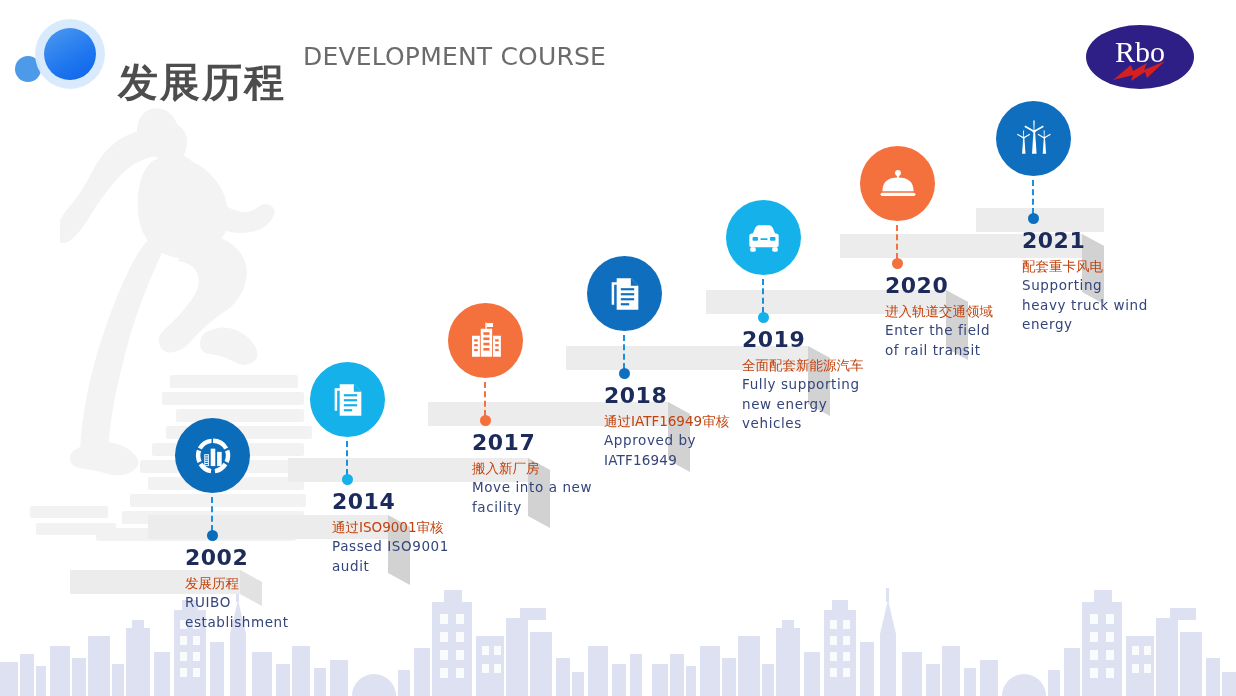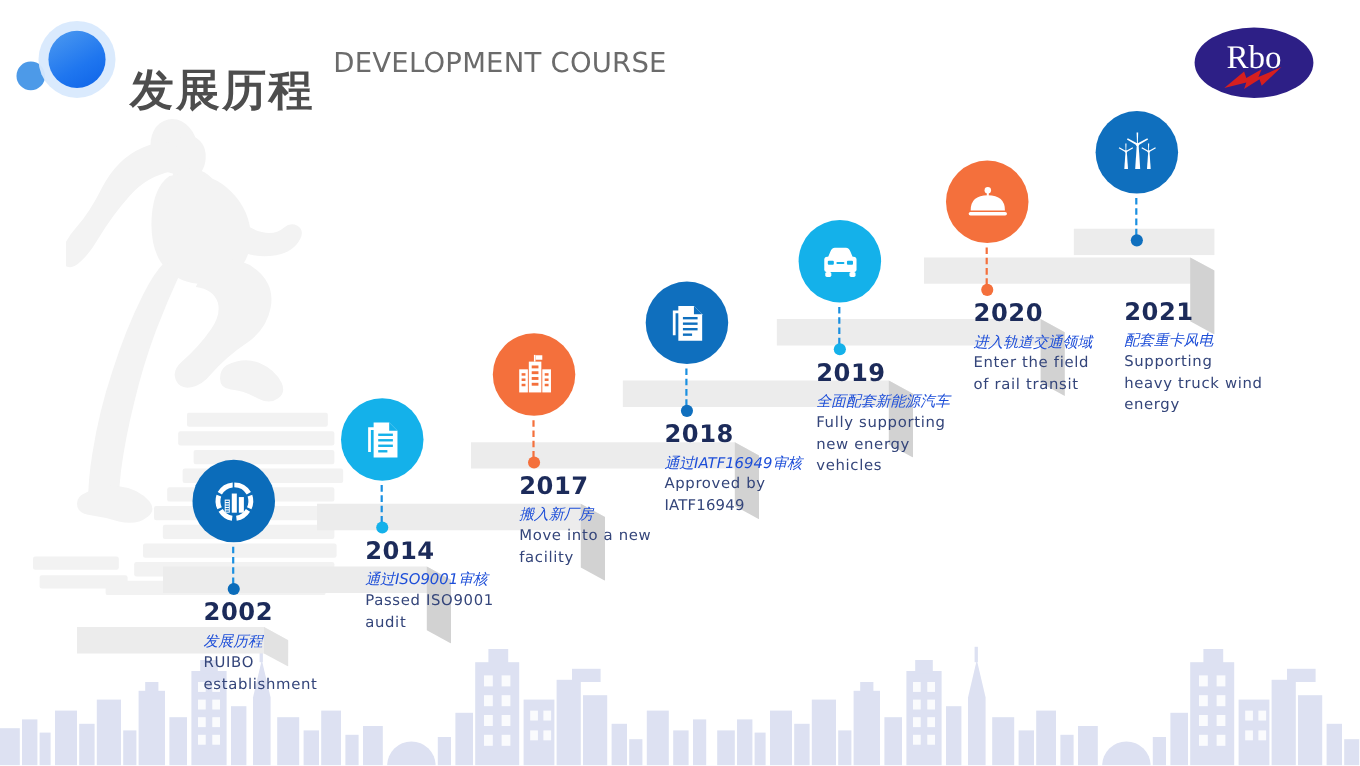--- a/index.html
+++ b/index.html
@@ -56,23 +56,22 @@
   }
   .ms .dot{
     position:absolute;width:11px;height:11px;border-radius:50%;
   }
   .ms .txt{position:absolute;white-space:nowrap;}
   .ms .year{
     font-size:22px;font-weight:bold;color:#1c2b5a;letter-spacing:.5px;
     line-height:1.05;font-family:"DejaVu Sans","Liberation Sans",sans-serif;
   }
   .ms .cn{
-    font-size:13.5px;color:#1d4ed8;line-height:1.5;margin-top:4px;
+    font-size:13.5px;color:#c2410c;line-height:1.5;margin-top:4px;
     font-family:"DejaVu Sans","Liberation Sans",sans-serif;
-    font-style:italic;
   }
   .ms .en{
     font-size:13.5px;color:#34457a;line-height:1.45;letter-spacing:.6px;
     font-family:"DejaVu Sans","Liberation Sans",sans-serif;
   }
   .ms .en.tight{letter-spacing:.2px;}
 </style>
 </head>
 <body>
 
@@ -445,21 +444,21 @@
           <path d="M34.7 23 h1.3 l1.2 17 h-3.7 Z"></path>
           <path d="M34.8 22.3 l-.3 -7.6 l1.2 0 l-.3 7.6 Z"></path>
           <path d="M34.5 23.2 l-6.5 -3.9 l.6 -1 l6.6 3.7 Z"></path>
           <path d="M35.8 23.2 l6.5 -3.9 l-.6 -1 l-6.6 3.7 Z"></path>
           <circle cx="35.2" cy="22.6" r="1.2"></circle>
         </g>
       </svg>
     </div>
     <div class="stem" style="left:36px;top:79px;height:34px;"></div>
     <div class="dot" style="left:32px;top:112px;background:#0f6fbe;"></div>
-    <div class="txt" style="left:26px;top:128px;margin-top:44px;">
+    <div class="txt" style="left:26px;top:128px;">
       <div class="year">2021</div>
       <div class="cn">配套重卡风电</div>
       <div class="en">Supporting</div>
       <div class="en">heavy truck wind</div>
       <div class="en">energy</div>
     </div>
   </div>
 
   <div class="header">
     <div class="deco-small"></div>

